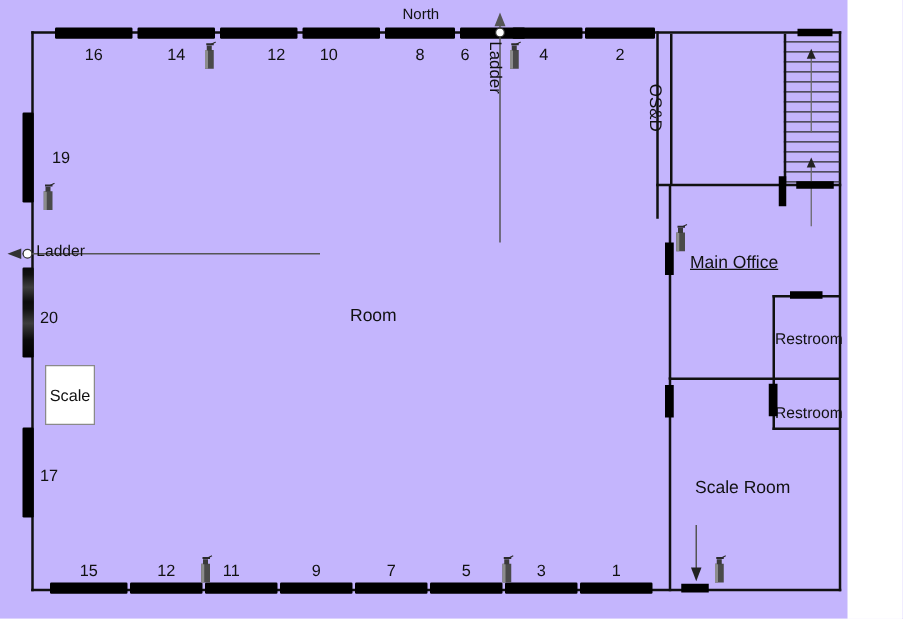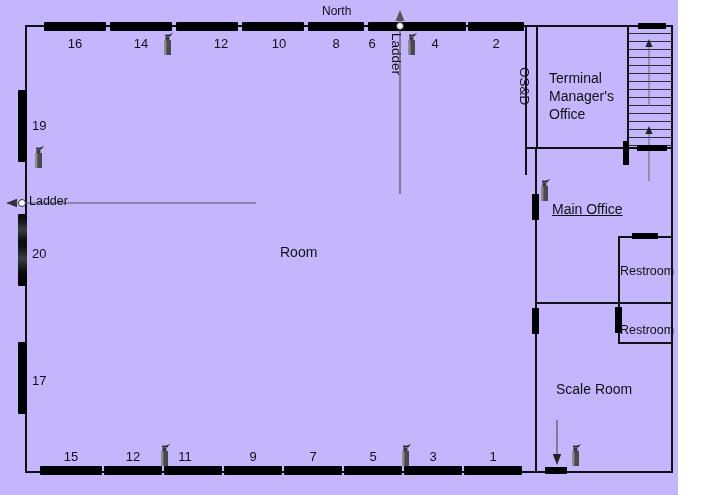--- a/index.html
+++ b/index.html
@@ -131,36 +131,36 @@
   <div class="dock-door" style="left:44px;top:22px;width:62px;height:9px;"></div>
   <div class="door-num" style="left:44px;top:37px;width:62px;">16</div>
 
   <div class="dock-door" style="left:110px;top:22px;width:62px;height:9px;"></div>
   <div class="door-num" style="left:110px;top:37px;width:62px;">14</div>
 
   <div class="dock-door" style="left:176px;top:22px;width:62px;height:9px;"></div>
   <div class="door-num" style="left:190px;top:37px;width:62px;">12</div>
 
   <div class="dock-door" style="left:242px;top:22px;width:62px;height:9px;"></div>
-  <div class="door-num" style="left:248px;top:37px;width:62px;">10</div>
+  <div class="door-num" style="left:232px;top:37px;width:62px;">10</div>
 
   <div class="dock-door" style="left:308px;top:22px;width:56px;height:9px;"></div>
   <div class="door-num" style="left:308px;top:37px;width:56px;">8</div>
 
   <div class="dock-door" style="left:368px;top:22px;width:52px;height:9px;"></div>
   <div class="door-num" style="left:346px;top:37px;width:52px;">6</div>
 
   <div class="dock-door" style="left:410px;top:22px;width:56px;height:9px;"></div>
   <div class="door-num" style="left:417px;top:37px;width:36px;">4</div>
 
   <div class="dock-door" style="left:468px;top:22px;width:56px;height:9px;"></div>
   <div class="door-num" style="left:468px;top:37px;width:56px;">2</div>
 
   <div class="dock-door" style="left:18px;top:90px;width:9px;height:72px;"></div>
-  <div class="door-num" style="left:32px;top:119px;width:24px;text-align:left;">19</div>
+  <div class="door-num" style="left:32px;top:119px;width:24px;text-align:right;">19</div>
 
   <div class="dock-door grad-v" style="left:18px;top:214px;width:9px;height:72px;"></div>
   <div class="door-num" style="left:32px;top:247px;width:24px;text-align:left;">20</div>
 
   <div class="dock-door" style="left:18px;top:342px;width:9px;height:72px;"></div>
   <div class="door-num" style="left:32px;top:374px;width:24px;text-align:left;">17</div>
 
   <div class="dock-door" style="left:40px;top:466px;width:62px;height:9px;"></div>
   <div class="door-num" style="left:40px;top:450px;width:62px;">15</div>
 
@@ -180,20 +180,23 @@
   <div class="door-num" style="left:344px;top:450px;width:58px;">5</div>
 
   <div class="dock-door" style="left:404px;top:466px;width:58px;height:9px;"></div>
   <div class="door-num" style="left:412px;top:450px;width:42px;">3</div>
 
   <div class="dock-door" style="left:464px;top:466px;width:58px;height:9px;"></div>
   <div class="door-num" style="left:464px;top:450px;width:58px;">1</div>
 
   <div class="room-label" style="left:280px;top:244px;">Room</div>
 
+  <div class="scale-box" style="left:36px;top:292px;width:40px;height:48px;">
+    <span>Scale</span>
+  </div>
 
   <svg class="egress" style="left:392px;top:8px;width:16px;height:190px;" viewBox="0 0 16 190">
     <line x1="8" y1="186" x2="8" y2="12" stroke="#555" stroke-width="1.2"></line>
     <polygon points="8,2 3.6,13 12.4,13" fill="#555"></polygon>
   </svg>
   <div class="ladder-node" style="left:396px;top:22px;"></div>
   <div class="vert-label" style="left:404px;top:33px;">Ladder</div>
 
   <svg class="egress" style="left:4px;top:196px;width:254px;height:14px;" viewBox="0 0 254 14">
     <line x1="14" y1="7" x2="252" y2="7" stroke="#555" stroke-width="1.2"></line>
@@ -202,23 +205,20 @@
   <div class="ladder-node" style="left:18px;top:199px;"></div>
   <div class="room-label small" style="left:29px;top:193px;">Ladder</div>
 
   <div class="wall" style="left:525px;top:25px;width:2px;height:150px;"></div>
 
   <div class="wall" style="left:536px;top:27px;width:1.6px;height:121px;"></div>
 
   <div class="wall" style="left:525px;top:147px;width:148px;height:1.8px;"></div>
   <div class="vert-label" style="left:532px;top:67px;">OS&amp;D</div>
 
-  <div class="room-label" style="left:549px;top:70px;">Terminal
-Manager's
-Office</div>
 
   <div class="stairs" style="left:627px;top:27px;width:45px;height:121px;">
     <div class="tread" style="top:6px;"></div>
     <div class="tread" style="top:14px;"></div>
     <div class="tread" style="top:22px;"></div>
     <div class="tread" style="top:30px;"></div>
     <div class="tread" style="top:38px;"></div>
     <div class="tread" style="top:46px;"></div>
     <div class="tread" style="top:54px;"></div>
     <div class="tread" style="top:62px;"></div>

